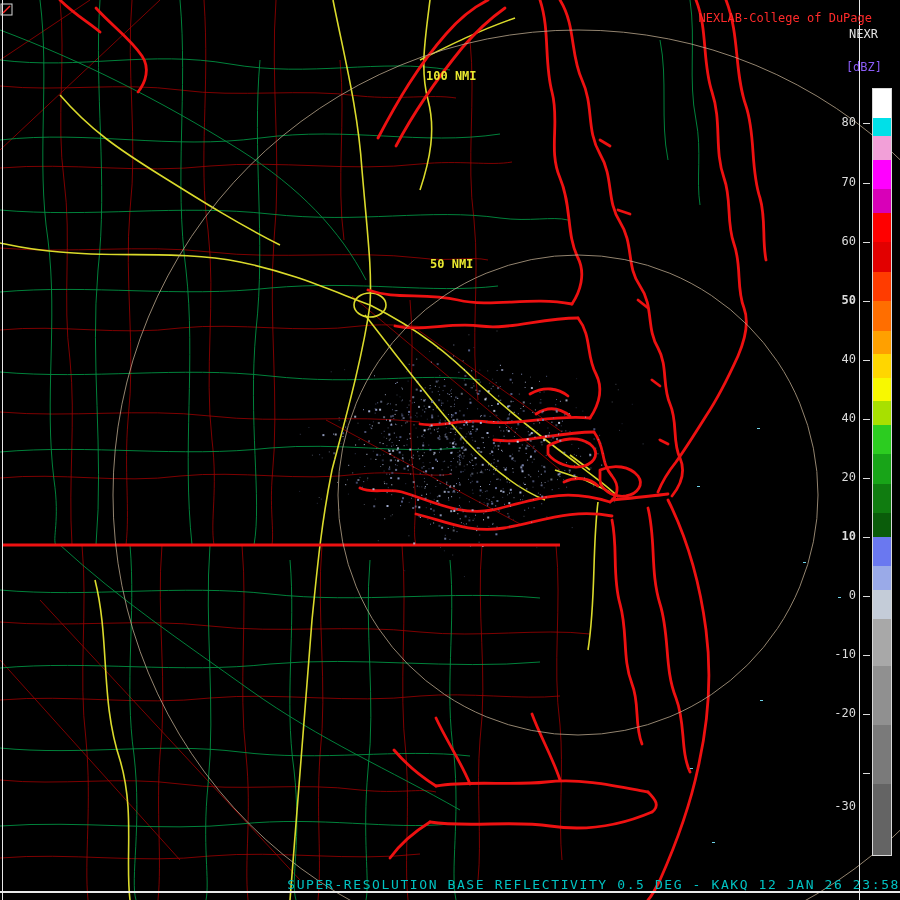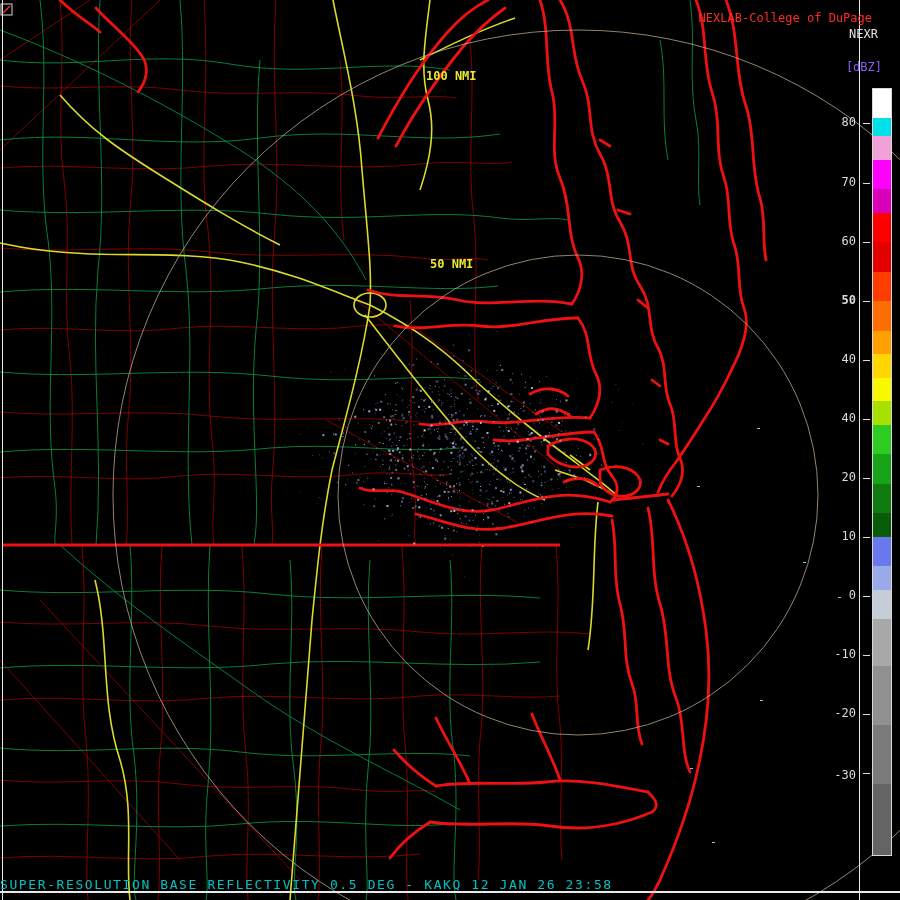--- a/index.html
+++ b/index.html
@@ -13,21 +13,21 @@
   #brand{position:absolute;top:5px;right:28px;font-size:12px;color:#ff2a2a;letter-spacing:0;margin-top:6px;}
   #brand-icon{position:absolute;top:3px;right:8px;}
   #cb-title{position:absolute;top:27px;right:22px;font-size:12px;color:#e5e5e5;}
   #cb-units{position:absolute;top:60px;right:18px;font-size:12px;color:#8b5cf6;}
   #colorbar{position:absolute;left:872px;top:88px;width:20px;height:768px;
             border:1px solid #d8d8d8;box-sizing:border-box;display:flex;flex-direction:column;}
   #colorbar > div{width:100%;}
   .cb-tick-label{position:absolute;left:814px;width:42px;text-align:right;
                  transform:translateY(-55%);font-size:12px;color:#dcdcdc;}
   .cb-tick-dash{position:absolute;left:863px;width:7px;height:1px;background:#dcdcdc;}
-  #caption{position:absolute;left:0;top:877px;width:900px;text-align:left;
+  #caption{position:absolute;left:0;top:877px;width:900px;text-align:right;
            font-size:13px;letter-spacing:1.6px;color:#00c2c2;}
   text.maplabel{font:bold 12px "DejaVu Sans Mono",monospace;}
 </style>
 </head>
 <body>
 
 <div class="stage">
 
   <svg width="900" height="900" viewBox="0 0 900 900">
 
@@ -1209,26 +1209,26 @@
       <div class="cb-tick-label" style="top: 241.6px;">60</div>
       <div class="cb-tick-dash" style="top: 241.6px;"></div>
       <div class="cb-tick-label" style="top: 300.677px; font-weight: bold;">50</div>
       <div class="cb-tick-dash" style="top: 300.677px;"></div>
       <div class="cb-tick-label" style="top: 359.754px;">40</div>
       <div class="cb-tick-dash" style="top: 359.754px;"></div>
       <div class="cb-tick-label" style="top: 418.831px;">40</div>
       <div class="cb-tick-dash" style="top: 418.831px;"></div>
       <div class="cb-tick-label" style="top: 477.908px;">20</div>
       <div class="cb-tick-dash" style="top: 477.908px;"></div>
-      <div class="cb-tick-label" style="top: 536.985px;">10</div>
+      <div class="cb-tick-label" style="top: 536.985px; font-weight: bold;">10</div>
       <div class="cb-tick-dash" style="top: 536.985px;"></div>
       <div class="cb-tick-label" style="top: 596.062px;">0</div>
       <div class="cb-tick-dash" style="top: 596.062px;"></div>
       <div class="cb-tick-label" style="top: 655.138px;">-10</div>
       <div class="cb-tick-dash" style="top: 655.138px;"></div>
       <div class="cb-tick-label" style="top: 714.215px;">-20</div>
       <div class="cb-tick-dash" style="top: 714.215px;"></div>
-      <div class="cb-tick-label" style="top: 776px;">-30</div>
+      <div class="cb-tick-label" style="top: 807px;">-30</div>
       <div class="cb-tick-dash" style="top: 773.292px;"></div>
     </div>
 
   <div id="caption" style="color: rgb(0, 194, 194);">SUPER-RESOLUTION BASE REFLECTIVITY 0.5 DEG - KAKQ 12 JAN 26 23:58</div>
 </div>
 
 </body></html>

